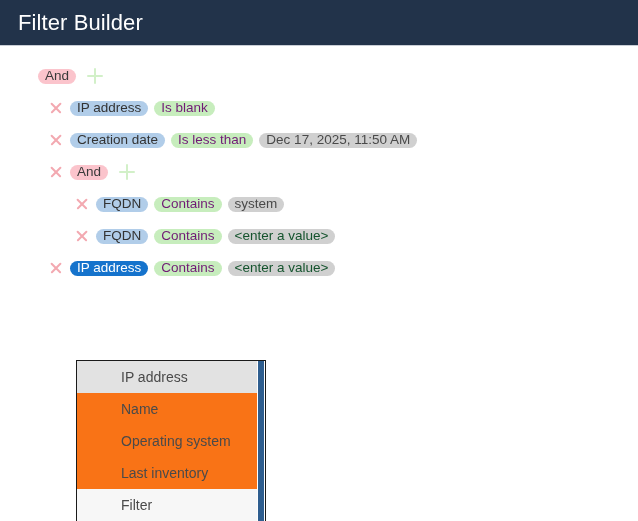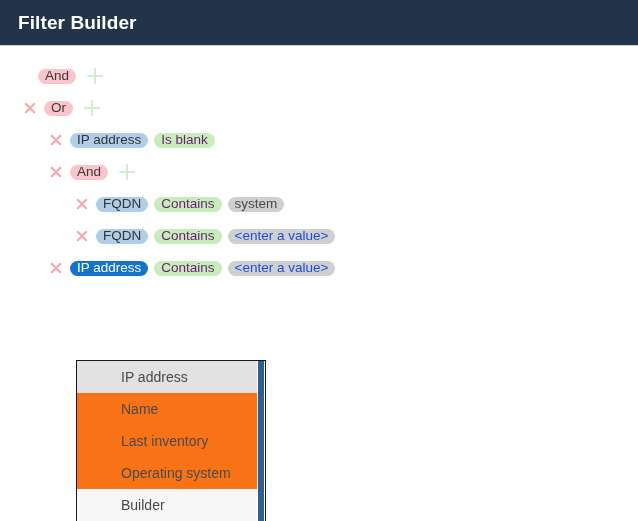--- a/index.html
+++ b/index.html
@@ -15,22 +15,22 @@
   #app-header {
     height: 46px;
     background: #22334a;
     border-bottom: 1px solid #c9ced6;
     display: flex;
     align-items: center;
     padding: 0 18px;
   }
   #app-header .title {
     color: #ffffff;
-    font-size: 19px;
-    font-weight: 700;
+    font-size: 22px;
+    font-weight: 400;
     letter-spacing: 0.1px;
   }
 
   
   #builder {
     position: relative;
     padding: 14px 0 0 0;
   }
 
   .rule-row {
@@ -105,21 +105,21 @@
     color: #ffffff;
   }
   .chip-op {               
     background: #c7edbd;
     color: #701a75;
   }
   .chip-val {              
     background: #d0d0d0;
     color: #4a4a4a;
   }
-  .chip-val.placeholder { color: #1d4ed8; }
+  .chip-val.placeholder { color: #14532d; }
 
   
   #attr-dropdown {
     position: absolute;
     left: 76px;
     top: 314px;
     width: 190px;
     height: 200px;
     background: #ffffff;
     border: 1.6px solid #1a1a1a;
@@ -164,29 +164,30 @@
   <span class="title">Filter Builder</span>
 </div>
 
 <div id="builder">
   <div id="rule-list">
       <div class="rule-row ind-0">
         <span style="width: 16px; flex: 0 0 16px;"></span>
         <span class="chip chip-group">And</span>
         <span class="icon-add"></span>
       </div>
-      <div class="rule-row ind-1">
-        <span class="icon-remove"></span>
-        <span class="chip chip-group">Or</span>
-        <span class="icon-add"></span>
-      </div>
       <div class="rule-row ind-2">
         <span class="icon-remove"></span>
         <span class="chip chip-attr">IP address</span>
         <span class="chip chip-op">Is blank</span>
+      </div>
+      <div class="rule-row ind-2">
+        <span class="icon-remove"></span>
+        <span class="chip chip-attr">Creation date</span>
+        <span class="chip chip-op">Is less than</span>
+        <span class="chip chip-val">Dec 17, 2025, 11:50 AM</span>
       </div>
       <div class="rule-row ind-2">
         <span class="icon-remove"></span>
         <span class="chip chip-group">And</span>
         <span class="icon-add"></span>
       </div>
       <div class="rule-row ind-3">
         <span class="icon-remove"></span>
         <span class="chip chip-attr">FQDN</span>
         <span class="chip chip-op">Contains</span>
@@ -203,21 +204,21 @@
         <span class="chip chip-attr selected">IP address</span>
         <span class="chip chip-op">Contains</span>
         <span class="chip chip-val placeholder">&lt;enter a value&gt;</span>
       </div>
     </div>
 
   <div id="attr-dropdown">
     <div class="opt-list" id="opt-list">
         <div class="option highlighted">IP address</div>
         <div class="option">Name</div>
+        <div class="option">Operating system</div>
         <div class="option">Last inventory</div>
-        <div class="option">Operating system</div>
-        <div class="option alt">Builder</div>
+        <div class="option alt">Filter</div>
       </div>
     <div class="scroll-track">
       <div class="scroll-thumb"></div>
     </div>
   </div>
 </div>
 
 </body></html>

